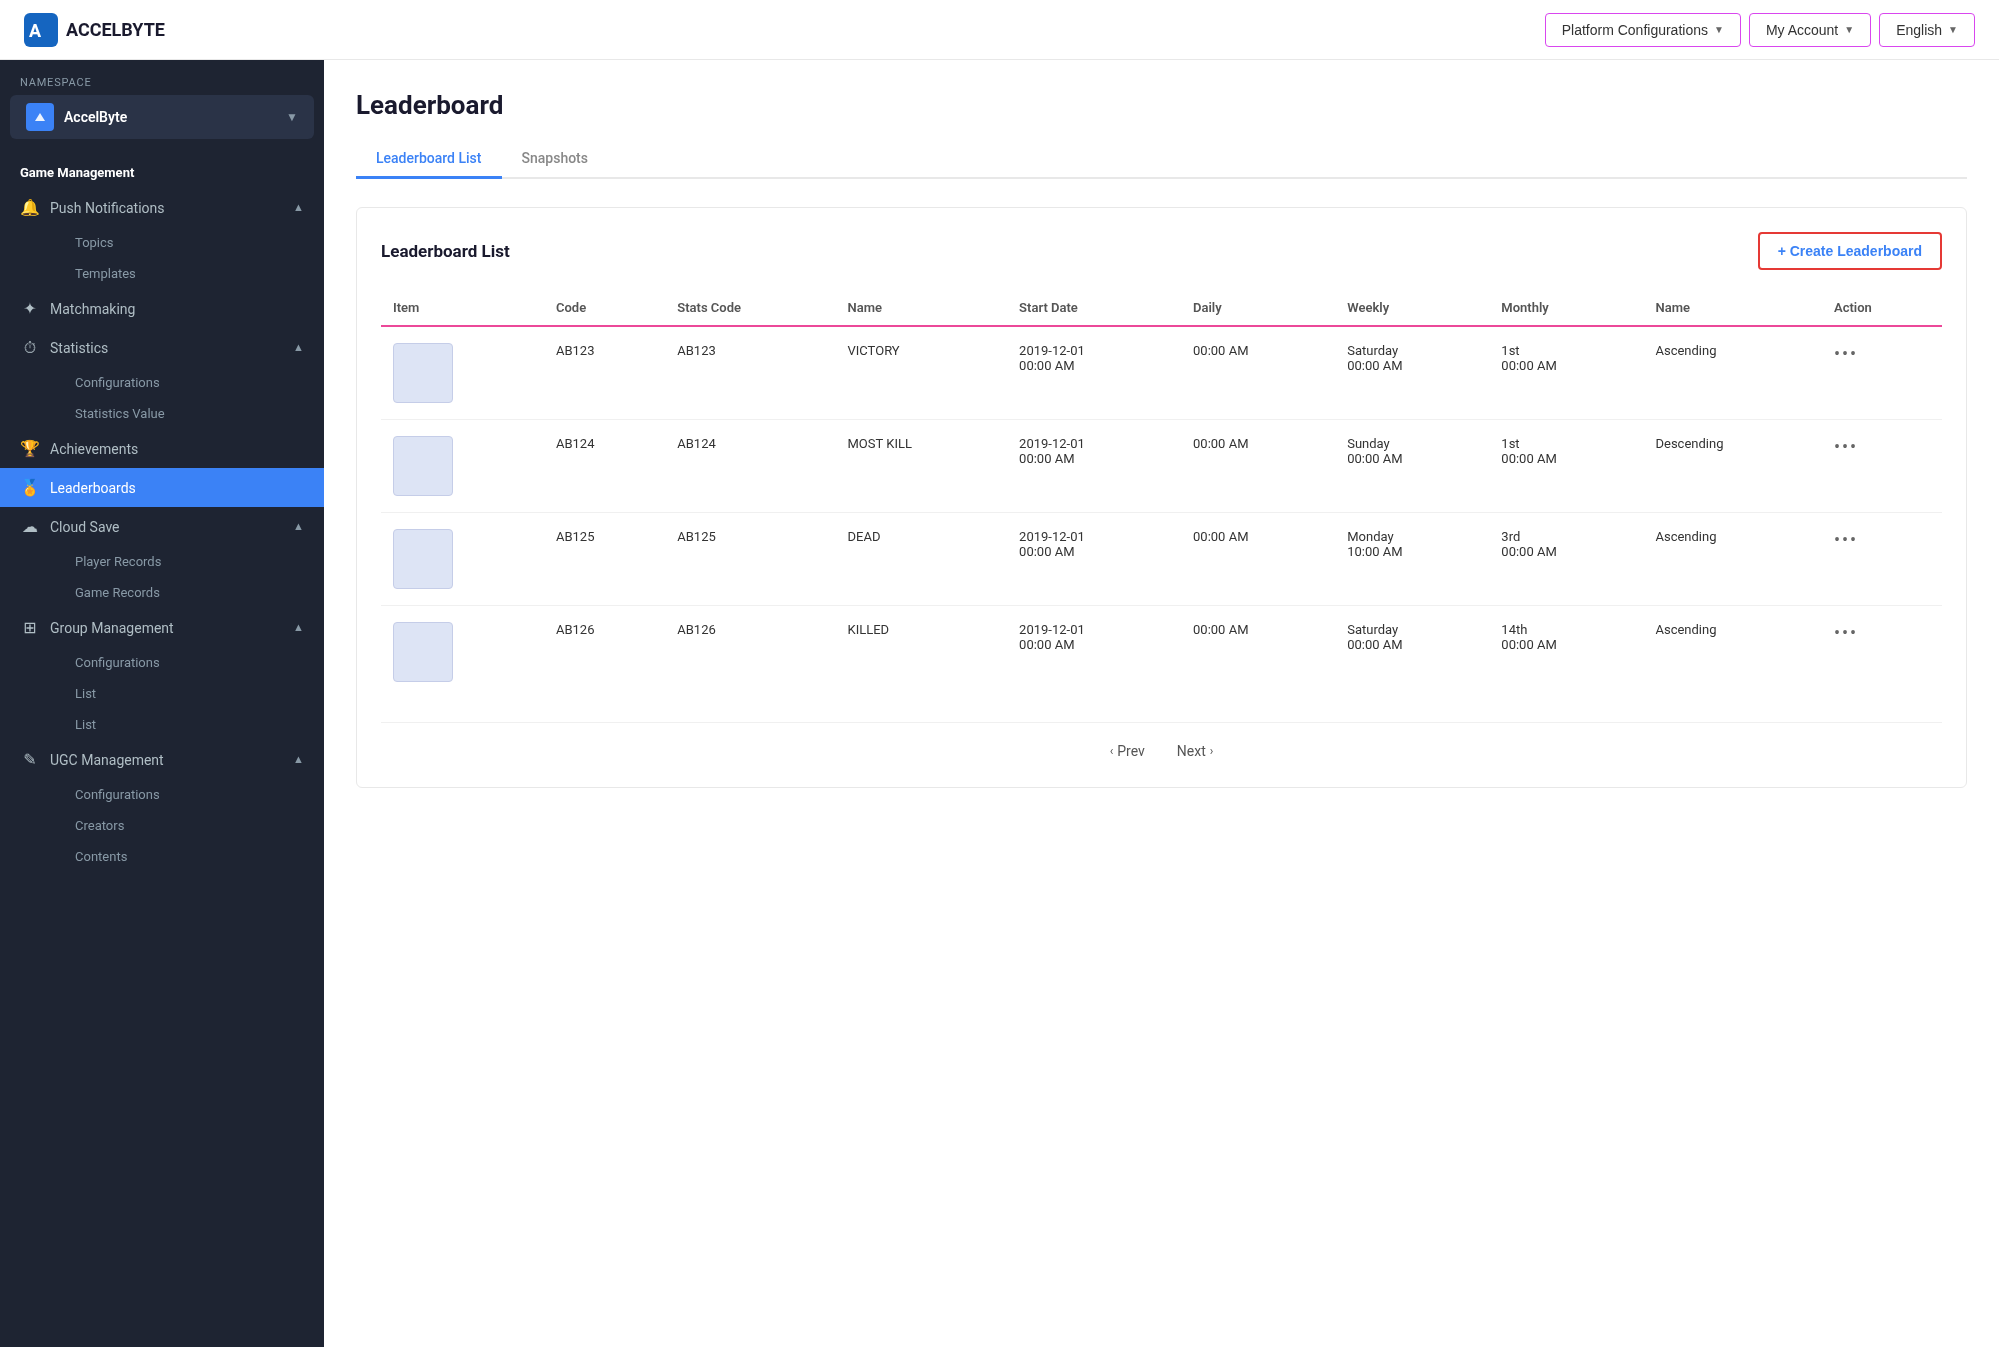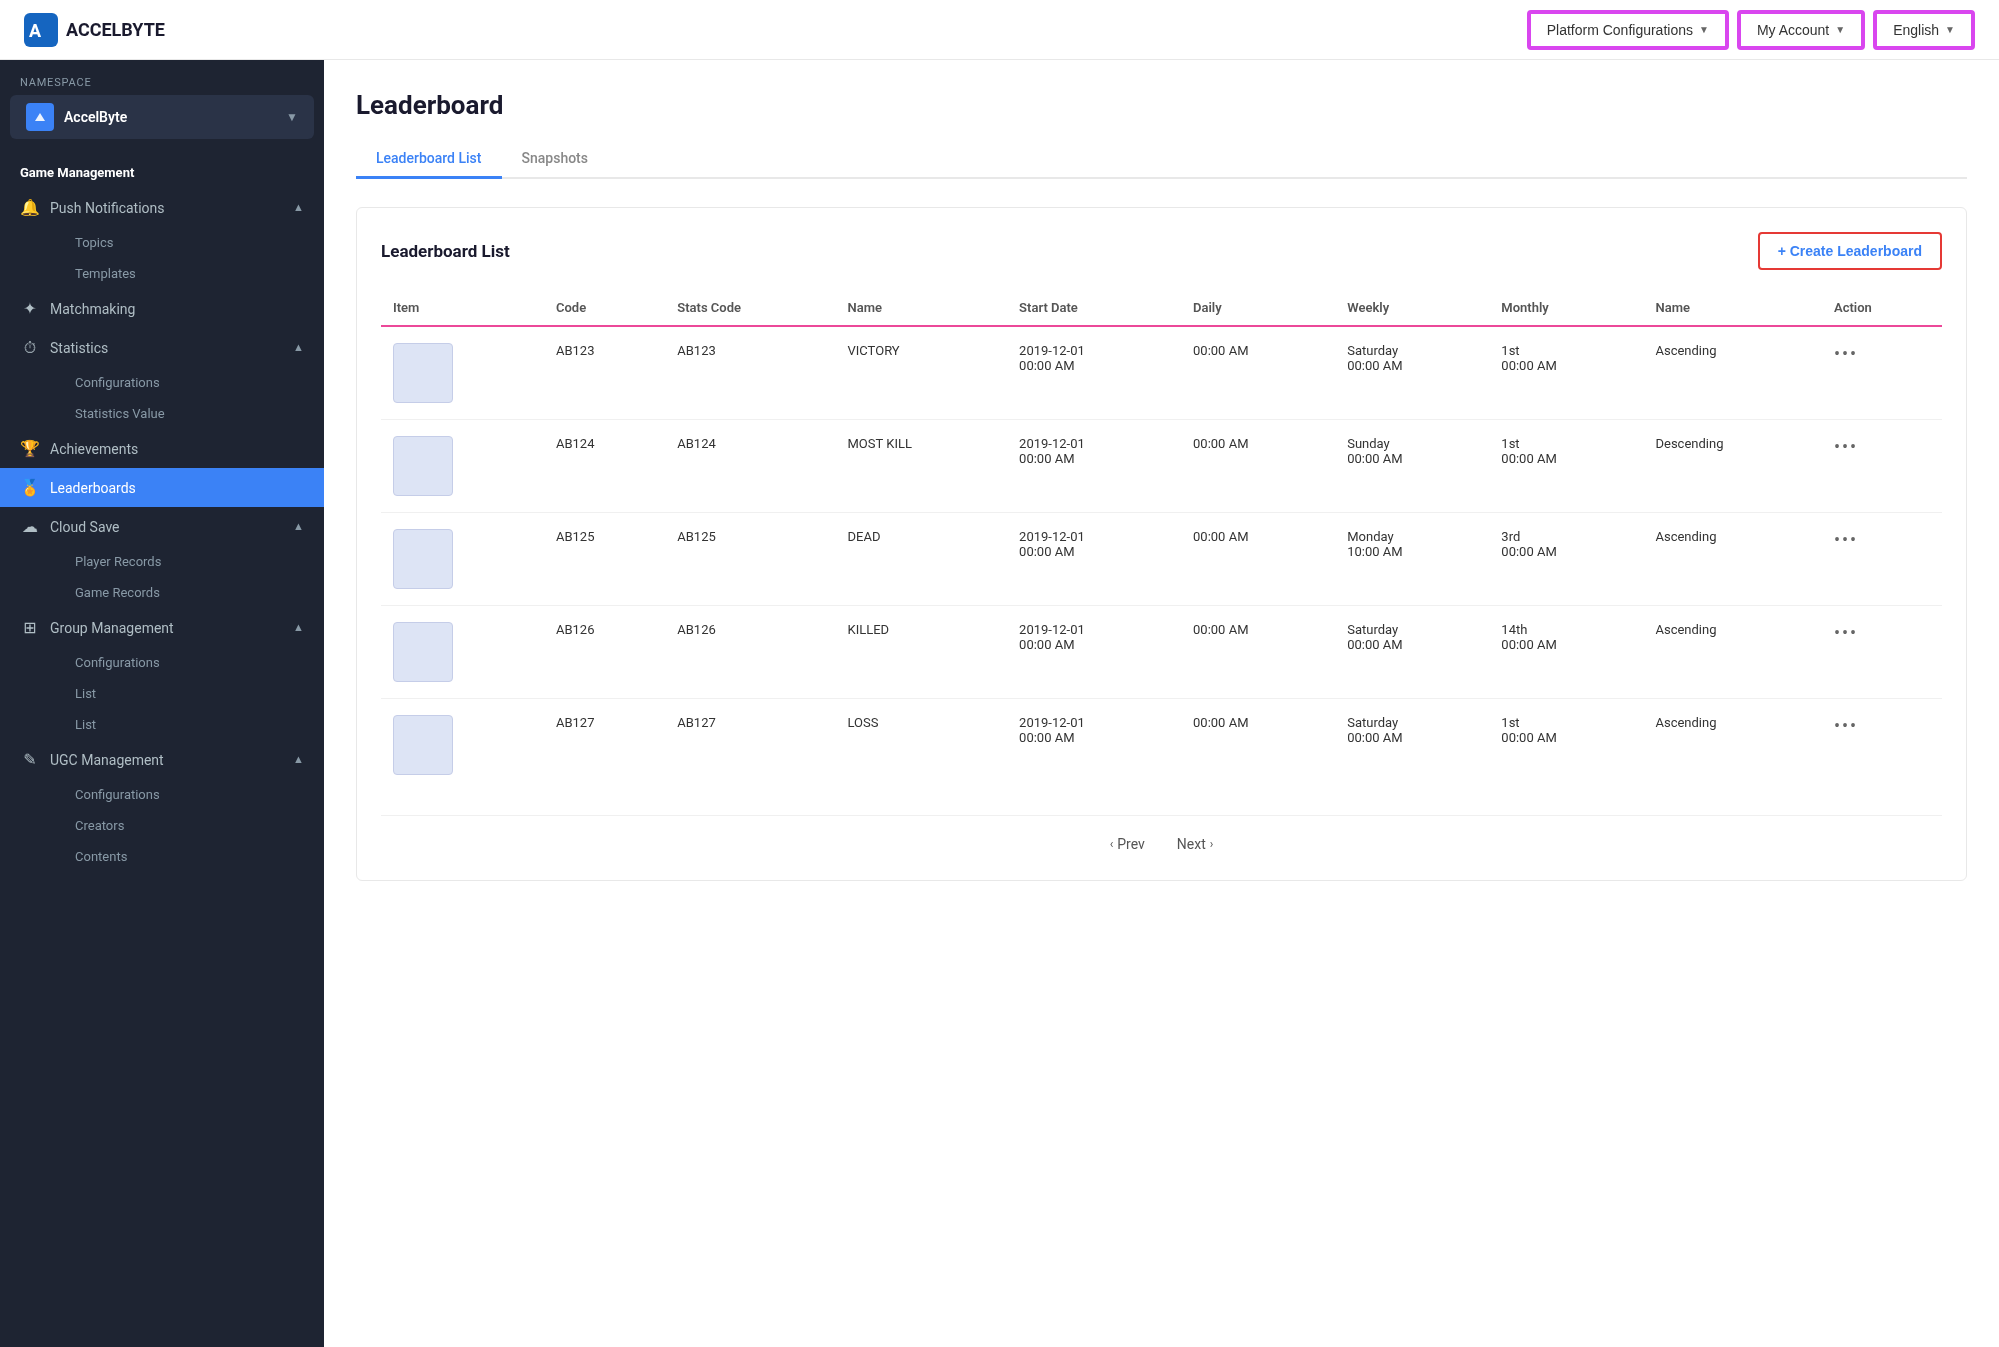--- a/index.html
+++ b/index.html
@@ -31,21 +31,21 @@
     .top-nav-right {
       display: flex;
       align-items: center;
       gap: 8px;
     }
     .nav-dropdown {
       display: flex;
       align-items: center;
       gap: 6px;
       padding: 8px 16px;
-      border: 4px solid #d946ef;
+      border: 1px solid #d946ef;
       border-radius: 4px;
       cursor: pointer;
       font-size: 14px;
       color: #333;
       background: #fff;
     }
     .chevron-down { font-size: 10px; color: #666; }
 
     
     .main-layout {
@@ -481,37 +481,20 @@
                 <td style="white-space: pre-line;">2019-12-01
 00:00 AM</td>
                 <td style="white-space: pre-line;">00:00 AM</td>
                 <td style="white-space: pre-line;">Saturday
 00:00 AM</td>
                 <td style="white-space: pre-line;">14th
 00:00 AM</td>
                 <td style="white-space: pre-line;">Ascending</td>
                 <td><span class="action-dots">•••</span></td>
               </tr>
-              <tr>
-                <td>
-                  <div class="item-thumbnail"></div>
-                </td>
-                <td style="white-space: pre-line;">AB127</td>
-                <td style="white-space: pre-line;">AB127</td>
-                <td style="white-space: pre-line;">LOSS</td>
-                <td style="white-space: pre-line;">2019-12-01
-00:00 AM</td>
-                <td style="white-space: pre-line;">00:00 AM</td>
-                <td style="white-space: pre-line;">Saturday
-00:00 AM</td>
-                <td style="white-space: pre-line;">1st
-00:00 AM</td>
-                <td style="white-space: pre-line;">Ascending</td>
-                <td><span class="action-dots">•••</span></td>
-              </tr>
             </tbody>
         </table>
       </div>
 
       <div class="pagination">
         <div class="pagination-btn">
           <span class="pagination-chevron">‹</span>
           <span>Prev</span>
         </div>
         <div class="pagination-btn">

